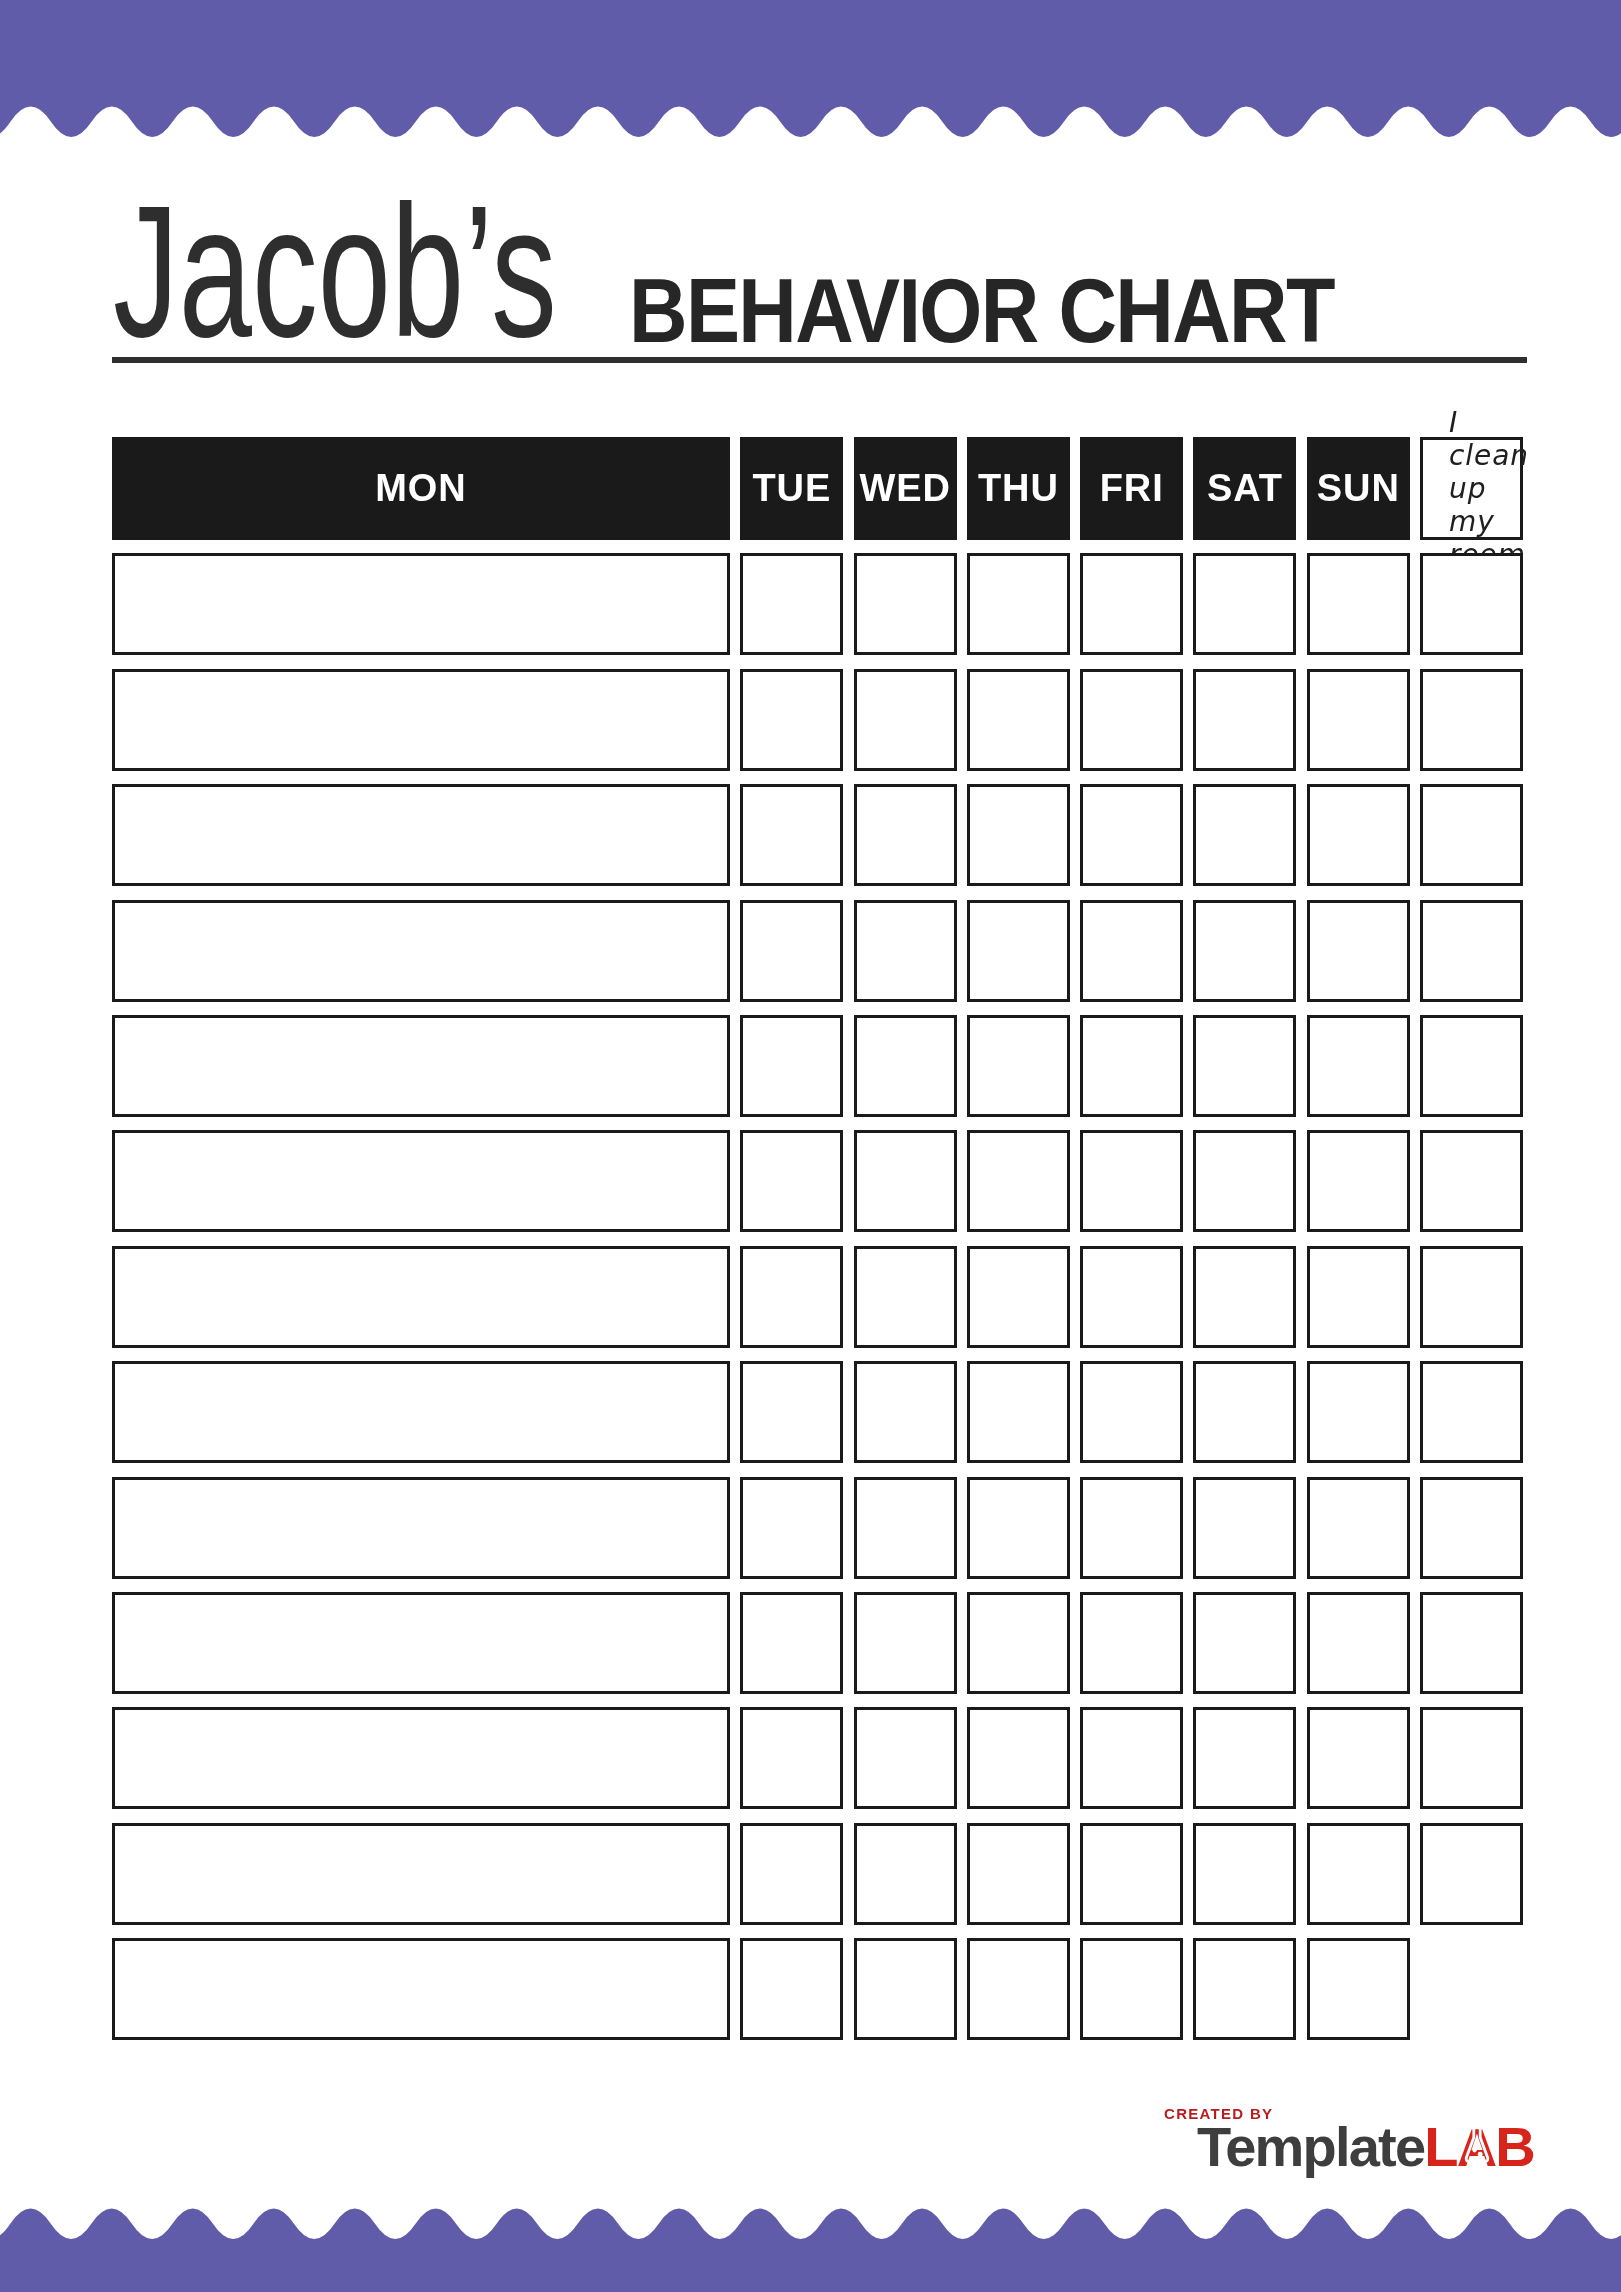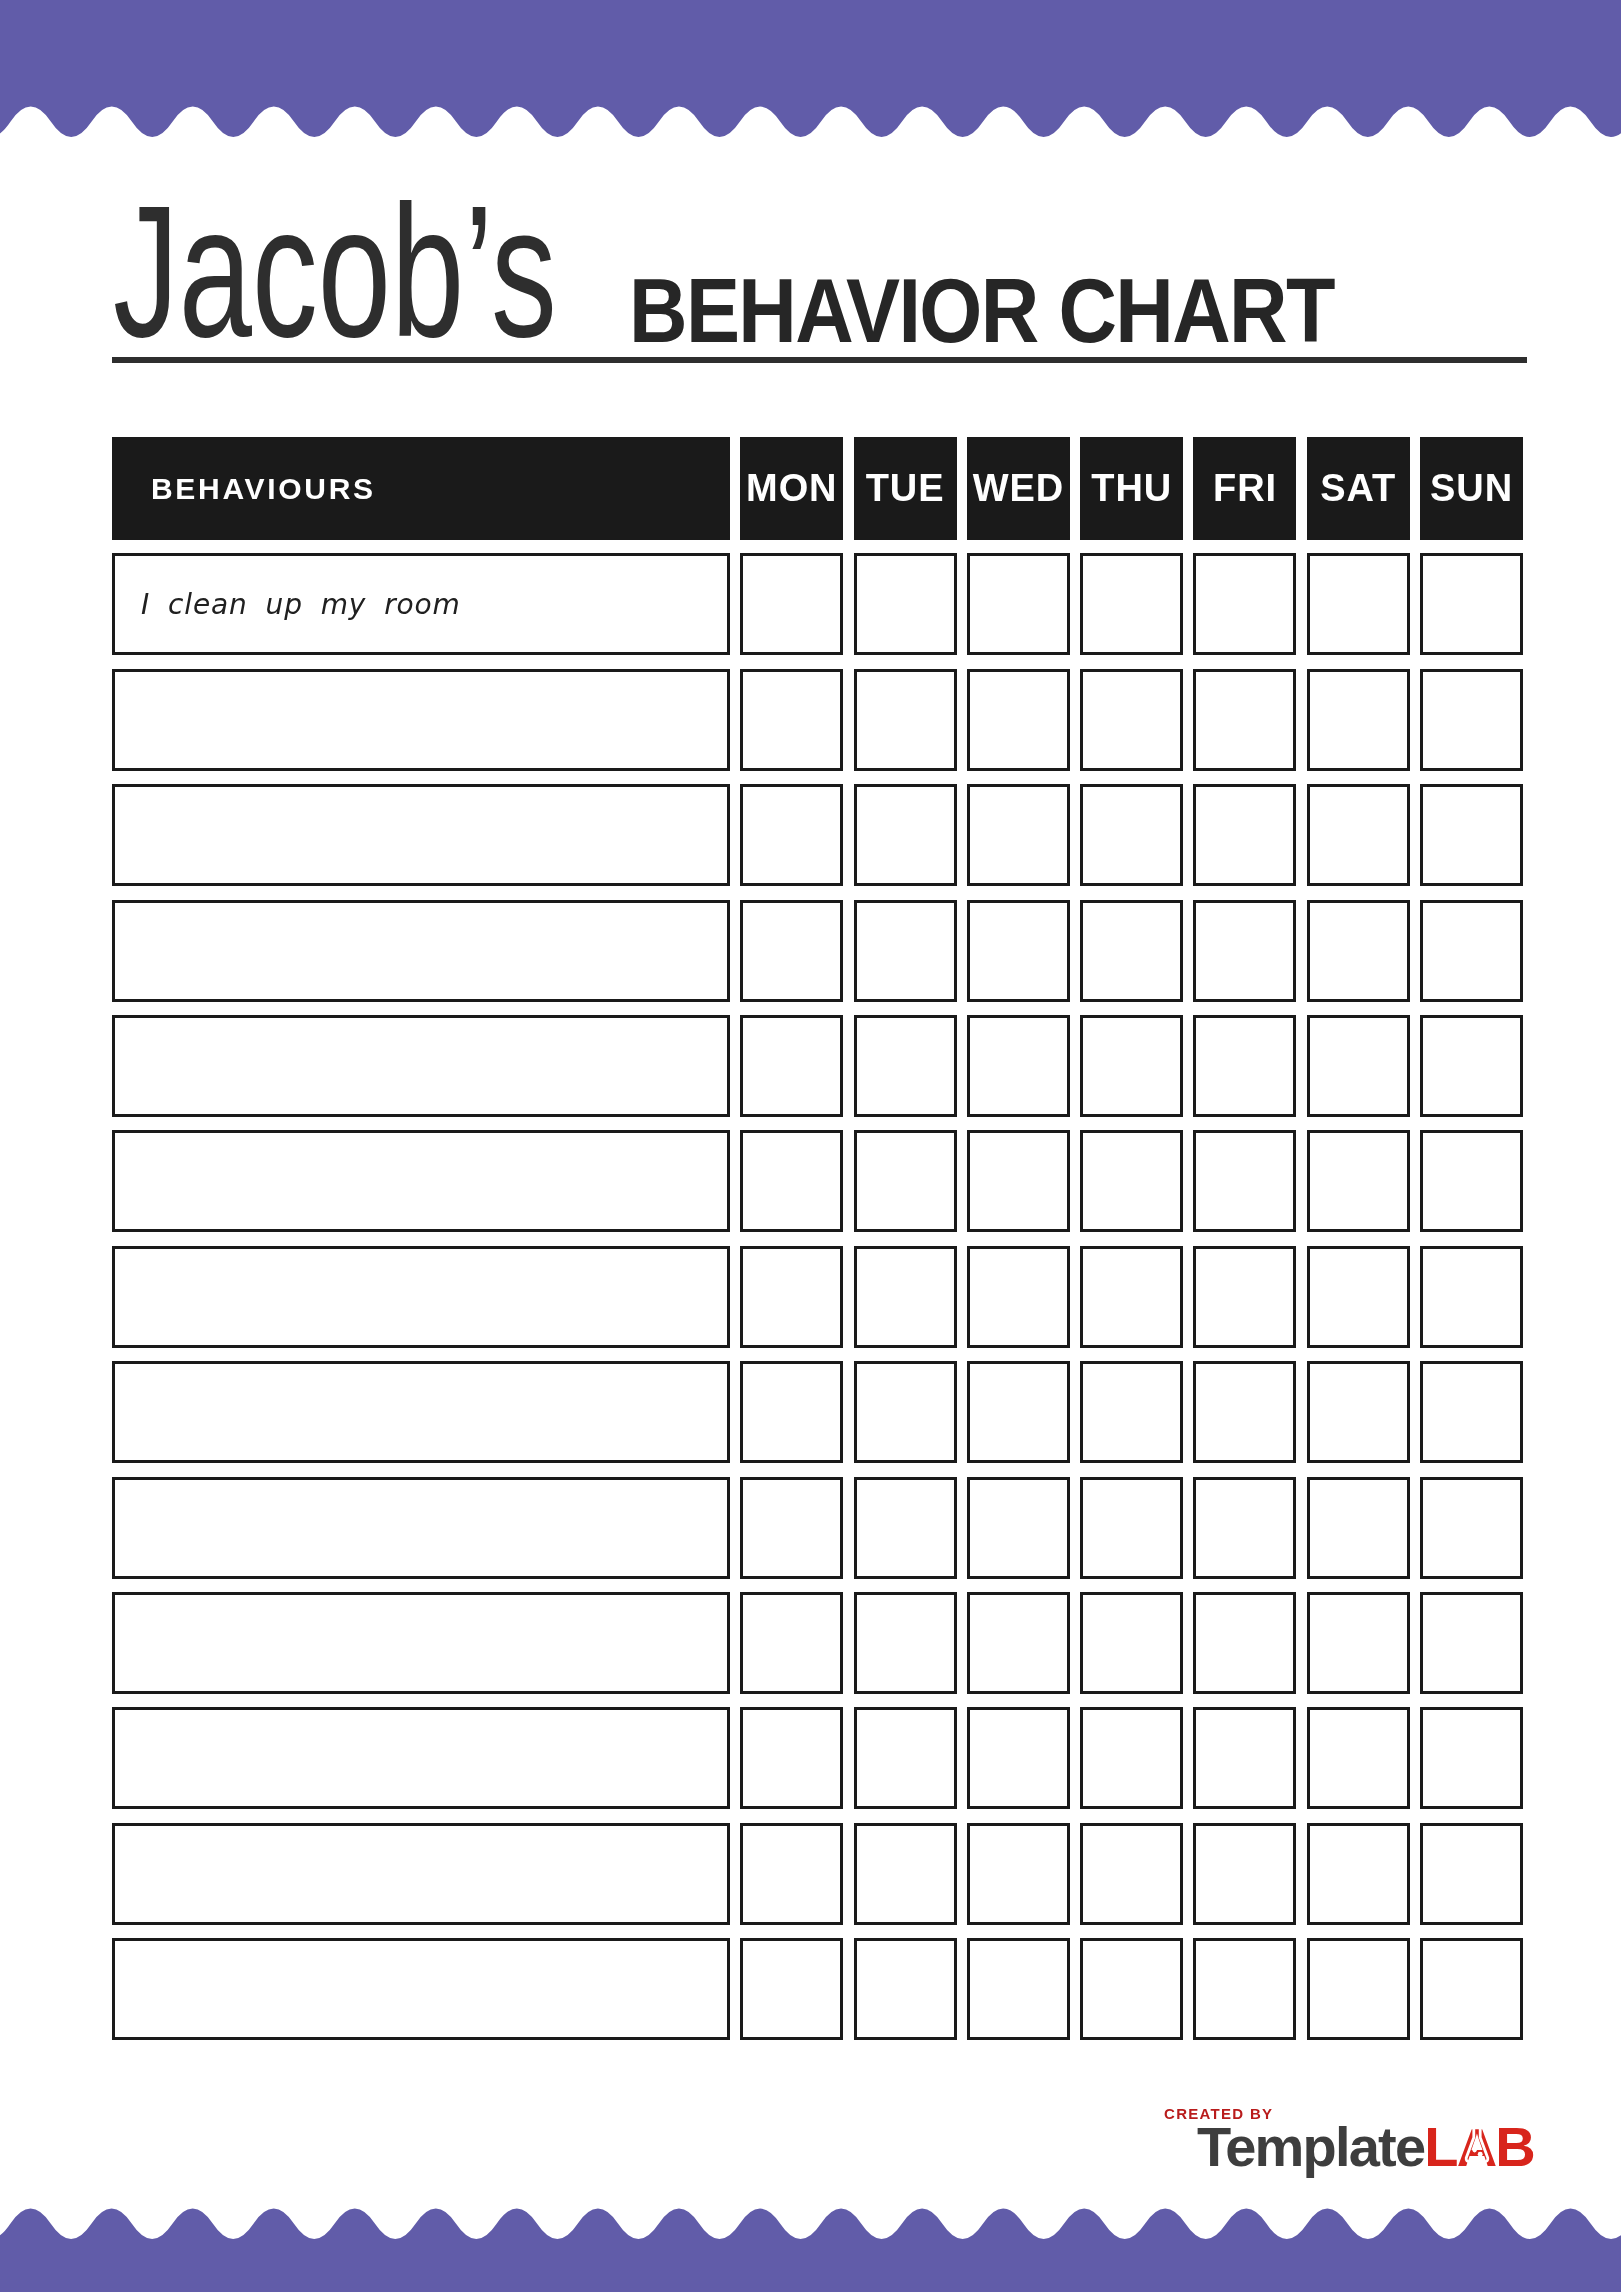--- a/index.html
+++ b/index.html
@@ -81,21 +81,20 @@
 
 <svg id="top-wave" width="1621" height="137" viewBox="0 0 1810 153" aria-hidden="true">
   <path d="M -79 136 q 22.625 -34 45.25 0 q 22.625 34 45.25 0 q 22.625 -34 45.25 0 q 22.625 34 45.25 0 q 22.625 -34 45.25 0 q 22.625 34 45.25 0 q 22.625 -34 45.25 0 q 22.625 34 45.25 0 q 22.625 -34 45.25 0 q 22.625 34 45.25 0 q 22.625 -34 45.25 0 q 22.625 34 45.25 0 q 22.625 -34 45.25 0 q 22.625 34 45.25 0 q 22.625 -34 45.25 0 q 22.625 34 45.25 0 q 22.625 -34 45.25 0 q 22.625 34 45.25 0 q 22.625 -34 45.25 0 q 22.625 34 45.25 0 q 22.625 -34 45.25 0 q 22.625 34 45.25 0 q 22.625 -34 45.25 0 q 22.625 34 45.25 0 q 22.625 -34 45.25 0 q 22.625 34 45.25 0 q 22.625 -34 45.25 0 q 22.625 34 45.25 0 q 22.625 -34 45.25 0 q 22.625 34 45.25 0 q 22.625 -34 45.25 0 q 22.625 34 45.25 0 q 22.625 -34 45.25 0 q 22.625 34 45.25 0 q 22.625 -34 45.25 0 q 22.625 34 45.25 0 q 22.625 -34 45.25 0 q 22.625 34 45.25 0 q 22.625 -34 45.25 0 q 22.625 34 45.25 0 q 22.625 -34 45.25 0 q 22.625 34 45.25 0 L 1830 136 L 1830 0 L -79 0 Z"></path>
 </svg>
 
 <div id="title-name">Jacob’s</div>
 <div id="title-rest">BEHAVIOR CHART</div>
 <div id="title-rule"></div>
 
 <div id="grid">
-  <div class="hdr behaviours">BEHAVIOURS</div>
   <div class="hdr">MON</div>
   <div class="hdr">TUE</div>
   <div class="hdr">WED</div>
   <div class="hdr">THU</div>
   <div class="hdr">FRI</div>
   <div class="hdr">SAT</div>
   <div class="hdr">SUN</div>
 
   <div class="cell bcell">I clean up my room</div>
   <div class="cell"></div>

